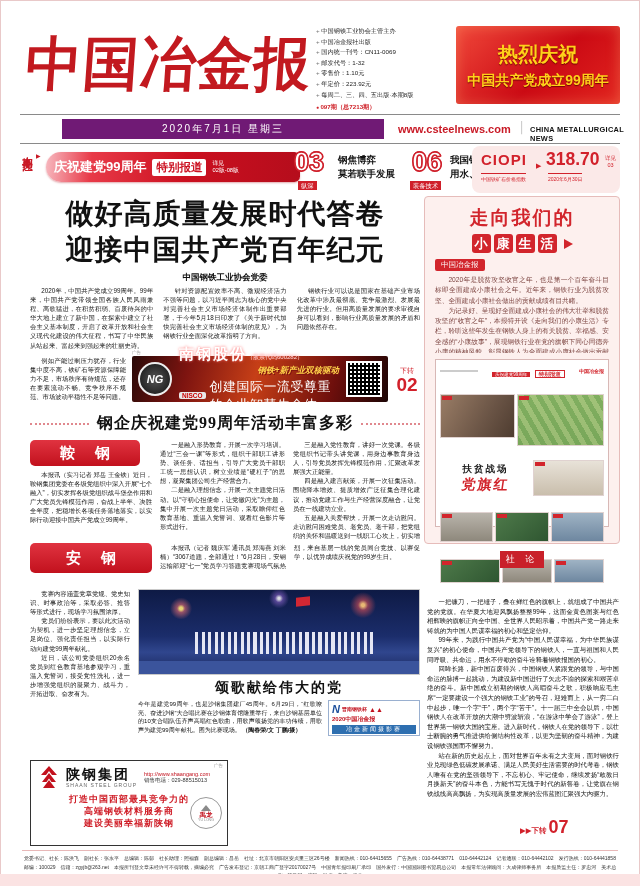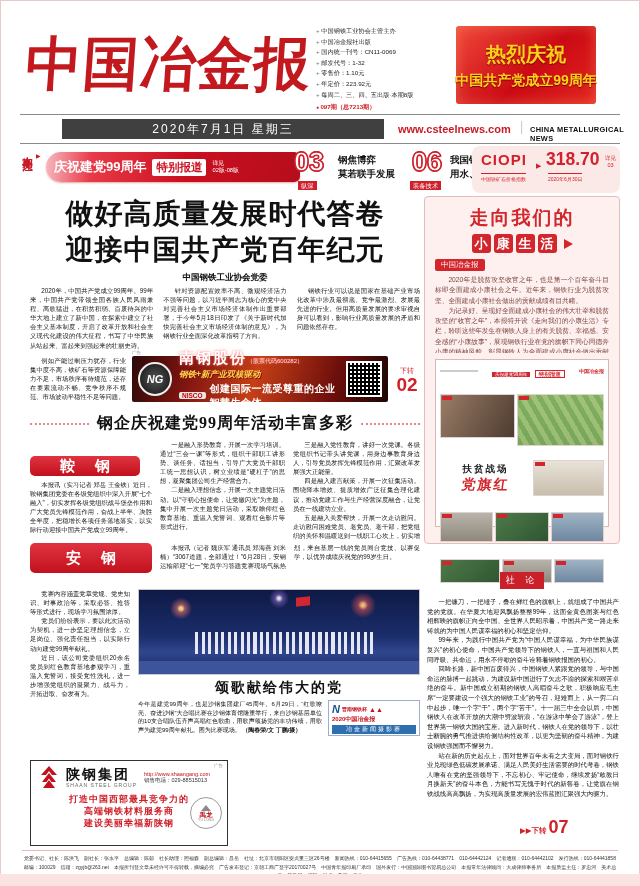--- a/index.html
+++ b/index.html
@@ -16,21 +16,21 @@
   .info .row::before{content:"+ ";color:#777;}
   .issue{color:#cf1f26;font-weight:bold;margin-top:2px;}
   .issue::before{content:"● ";font-size:5px;}
   .celebrate{background:linear-gradient(135deg,#f0483a,#cb0a14 55%,#e2251f);border-radius:3px;
              display:flex;flex-direction:column;align-items:center;justify-content:center;
              box-shadow:inset 0 0 14px rgba(255,180,120,.35);}
   .celebrate .l1{font-size:20px;font-weight:900;color:#ffd11a;text-shadow:0 1px 1px rgba(110,0,0,.9);}
   .celebrate .l2{font-size:14px;font-weight:900;color:#ffd11a;text-shadow:0 1px 1px rgba(110,0,0,.9);margin-top:4px;white-space:nowrap;}
   
   .rule{background:#8a8a8a;height:1px;}
-  .datebox{background:#404040;color:#fff;font-size:12px;letter-spacing:2px;
+  .datebox{background:#701a75;color:#fff;font-size:10px;letter-spacing:2px;
            display:flex;align-items:center;justify-content:center;}
   .site{color:#c91a26;font-weight:bold;font-size:11px;}
   .english{font-weight:bold;font-size:7.4px;letter-spacing:.3px;color:#111;}
   
   .focus-label{writing-mode:vertical-rl;text-orientation:upright;font-size:10.5px;font-weight:900;
                color:#c91a26;letter-spacing:1px;}
   .ribbon{background:linear-gradient(95deg,#f7b9c0,#e83a48 18%,#cb0f1f 55%,#b50d1c);
           border-radius:16px 6px 6px 16px;display:flex;align-items:center;padding:0 8px;gap:6px;color:#fff;
           box-shadow:0 1px 2px rgba(180,40,50,.4);}
   .ribbon .main{font-size:13px;font-weight:900;white-space:nowrap;}
@@ -52,23 +52,23 @@
   .jumpmark{color:#d2212b;text-align:center;}
   .jumpmark .pre{font-size:7px;display:block;}
   .jumpmark .num{font-size:19px;font-weight:900;line-height:18px;display:block;}
   
   .nisco{background:linear-gradient(105deg,#2a0a08 0%,#7e1410 22%,#c63f17 48%,#6e0f0c 78%,#1d0505 100%);
          border-radius:2px;display:flex;align-items:center;padding:3px 6px;gap:7px;height:46px;box-sizing:border-box;}
   .ng{width:30px;height:30px;border-radius:50%;border:2px solid #eee;background:radial-gradient(#555,#111);
       color:#fff;font-style:italic;font-weight:900;font-size:11px;display:flex;align-items:center;justify-content:center;flex-shrink:0;}
   .nisco .t1{font-size:15px;font-weight:900;color:#fff;text-shadow:0 0 3px #f66;letter-spacing:2px;}
   .nisco .stock{font-size:6px;color:#ffd9d9;font-weight:normal;letter-spacing:0;}
-  .nisco .t2{font-size:8.5px;font-weight:800;font-style:italic;color:#ffd24a;text-shadow:1px 1px 0 #7a1010;margin-top:1px;}
+  .nisco .t2{font-size:8.5px;font-weight:800;font-style:italic;color:#ffd24a;text-shadow:1px 1px 0 #7a1010;margin-top:1px;text-align:right;}
   .nisco .tag{background:#e8e8e8;color:#c00;font-size:6.5px;font-weight:bold;padding:0 3px;border-radius:2px;margin-right:4px;}
-  .nisco .t3{font-size:10px;font-weight:bold;color:#fff;letter-spacing:.5px;}
+  .nisco .t3{font-size:13px;font-weight:normal;color:#fff;letter-spacing:.5px;}
   .qr{width:36px;height:36px;background:#fff;padding:2px;box-sizing:border-box;flex-shrink:0;}
   .qr>div{width:100%;height:100%;
     background:repeating-linear-gradient(0deg,#000 0 2px,transparent 2px 4px),
                repeating-linear-gradient(90deg,#000 0 2px,#fff 2px 4px);}
   .adword{font-size:4.5px;color:#999;}
   
   .xk{background:#fdf0ee;border:1px solid #e6bcba;border-radius:4px;padding:8px 10px;box-sizing:border-box;}
   .xk-t1{color:#d2252c;font-size:19px;font-weight:900;text-align:center;letter-spacing:2px;}
   .chips{display:flex;justify-content:center;gap:3px;margin-top:3px;align-items:center;}
   .chip{width:19px;height:19px;background:#d2252c;border-radius:3px;color:#fff;font-size:13px;font-weight:900;
@@ -151,21 +151,21 @@
   <div class="abs info" style="left:316px;top:26px;width:140px;">
     <div class="row">中国钢铁工业协会主管主办</div>
     <div class="row">中国冶金报社出版</div>
     <div class="row">国内统一刊号：CN11-0069</div>
     <div class="row">邮发代号：1-32</div>
     <div class="row">零售价：1.10元</div>
     <div class="row">年定价：223.92元</div>
     <div class="row">每周二、三、四、五出版·本期8版</div>
     <div class="issue">097期（总7213期）</div>
   </div>
-  <div class="abs celebrate" style="left:456px;top:26px;width:140px;height:78px;">
+  <div class="abs celebrate" style="left:456px;top:26px;width:164px;height:78px;">
     <div class="l1">热烈庆祝</div>
     <div class="l2">中国共产党成立99周年</div>
   </div>
 
   <div class="abs rule" style="left:20px;top:114px;width:600px;"></div>
   <div class="abs datebox" style="left:62px;top:119px;width:322px;height:20px;">2020年7月1日 星期三</div>
   <div class="abs site" style="left:398px;top:123px;">www.csteelnews.com</div>
   <div class="abs" style="left:519px;top:121px;color:#bbb;font-size:11px;">│</div>
   <div class="abs english" style="left:530px;top:125px;">CHINA METALLURGICAL NEWS</div>
   <div class="abs rule" style="left:20px;top:143px;width:600px;"></div>
@@ -281,41 +281,41 @@
       </div>
       <div class="mp-row" style="height:24px;">
         <div class="mp-ph ph-e" style="flex:1.2;"></div>
         <div class="mp-ph ph-d" style="flex:1;"></div>
         <div class="mp-ph ph-f" style="flex:1;"></div>
       </div>
     </div>
     <div class="xk-note">详见08版</div>
   </div>
 
-  <div class="abs ed-tag" style="left:500px;top:551px;width:44px;margin-top:21px;">社 论</div>
+  <div class="abs ed-tag" style="left:500px;top:551px;width:44px;">社 论</div>
   <div class="abs ed-body just" style="left:427px;top:597px;width:192px;height:218px;">
     <p>一把镰刀，一把锤子，叠在鲜红色的旗帜上，就组成了中国共产党的党旗。在华夏大地迎风飘扬整整99年，这面金黄色图案与红色相辉映的旗帜正向全中国、全世界人民昭示着，中国共产党一路走来铸就的为中国人民谋幸福的初心和坚定信仰。</p>
     <p>99年来，为践行中国共产党为“中国人民谋幸福，为中华民族谋复兴”的初心使命，中国共产党领导下的钢铁人，一直与祖国和人民同呼吸、共命运，用永不停歇的奋斗诠释着钢铁报国的初心。</p>
     <p>回眸长路，新中国百废待兴，中国钢铁人紧跟党的领导，与中国命运的脉搏一起跳动，为建设新中国进行了矢志不渝的探索和艰苦卓绝的奋斗。新中国成立初期的钢铁人高唱奋斗之歌，积极响应毛主席“一定要建设一个强大的钢铁工业”的号召，迎难而上，从一穷二白中起步，唯一个字“干”，两个字“苦干”。十一届三中全会以后，中国钢铁人在改革开放的大潮中劈波斩浪，“在游泳中学会了游泳”，登上世界第一钢铁大国的宝座。进入新时代，钢铁人在党的领导下，以壮士断腕的勇气推进供给侧结构性改革，以更为坚韧的奋斗精神，为建设钢铁强国而不懈努力。</p>
     <p>站在新的历史起点上，面对世界百年未有之大变局，面对钢铁行业兑现绿色低碳发展承诺、满足人民美好生活需要的时代考卷，钢铁人唯有在党的坚强领导下，不忘初心、牢记使命，继续发扬“敢教日月换新天”的奋斗本色，方能书写无愧于时代的新答卷，让党旗在钢铁战线高高飘扬，为实现高质量发展的宏伟蓝图汇聚强大内驱力。</p>
   </div>
   <div class="abs" style="left:520px;top:817px;color:#d2212b;display:flex;align-items:baseline;gap:2px;">
     <span style="font-size:7.5px;font-weight:bold;">▶▶下转</span>
     <span style="font-size:18px;font-weight:900;">07</span>
   </div>
 
   <div class="abs act-head" style="left:30px;top:413px;width:390px;">
     <span class="dots"></span>
     <span class="txt serif">钢企庆祝建党99周年活动丰富多彩</span>
     <span class="dots"></span>
   </div>
 
   <div class="abs" style="left:30px;top:440px;width:390px;height:100px;display:flex;gap:8px;">
     <div style="width:122px;overflow:hidden;">
-      <div class="redchip" style="width:110px;height:20px;font-size:15px;margin-bottom:4px;margin-top:16px;">鞍 钢</div>
+      <div class="redchip" style="width:110px;height:26px;font-size:15px;margin-bottom:4px;">鞍 钢</div>
       <div class="body-sm just">
           <p>本报讯（实习记者 郑岳 王金铁）近日，鞍钢集团党委在各级党组织中深入开展“七个融入”，切实发挥各级党组织战斗堡垒作用和广大党员先锋模范作用，奋战上半年、决胜全年度，把稳增长各项任务落地落实，以实际行动迎接中国共产党成立99周年。</p>
         </div>
     </div>
     <div class="body-sm just" style="width:125px;overflow:hidden;">
       <p>一是融入形势教育，开展一次学习培训。通过“三会一课”等形式，组织干部职工讲形势、谈任务、话担当，引导广大党员干部职工统一思想认识，树立业绩是“硬杠子”的思想，凝聚集团公司生产经营合力。</p>
       <p>二是融入理想信念，开展一次主题党日活动。以“守初心担使命，让党徽闪光”为主题，集中开展一次主题党日活动，采取瞻仰红色教育基地、重温入党誓词、观看红色影片等形式进行。</p>
     </div>
     <div class="body-sm just" style="flex:1;overflow:hidden;">
       <p>三是融入党性教育，讲好一次党课。各级党组织书记带头讲党课，用身边事教育身边人，引导党员发挥先锋模范作用，汇聚改革发展强大正能量。</p>

